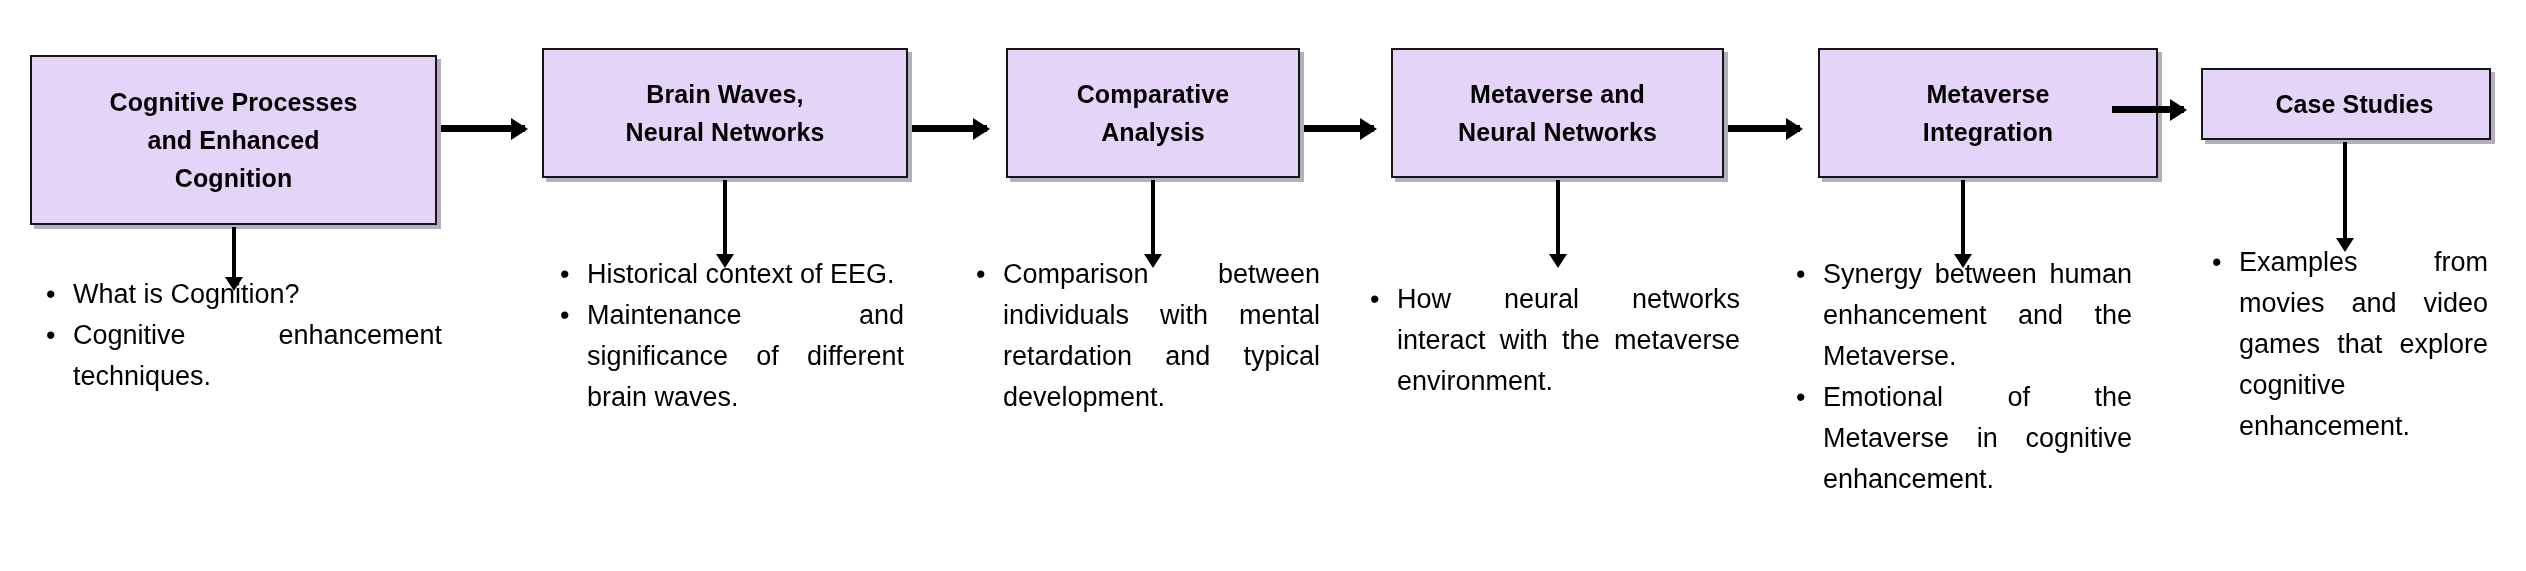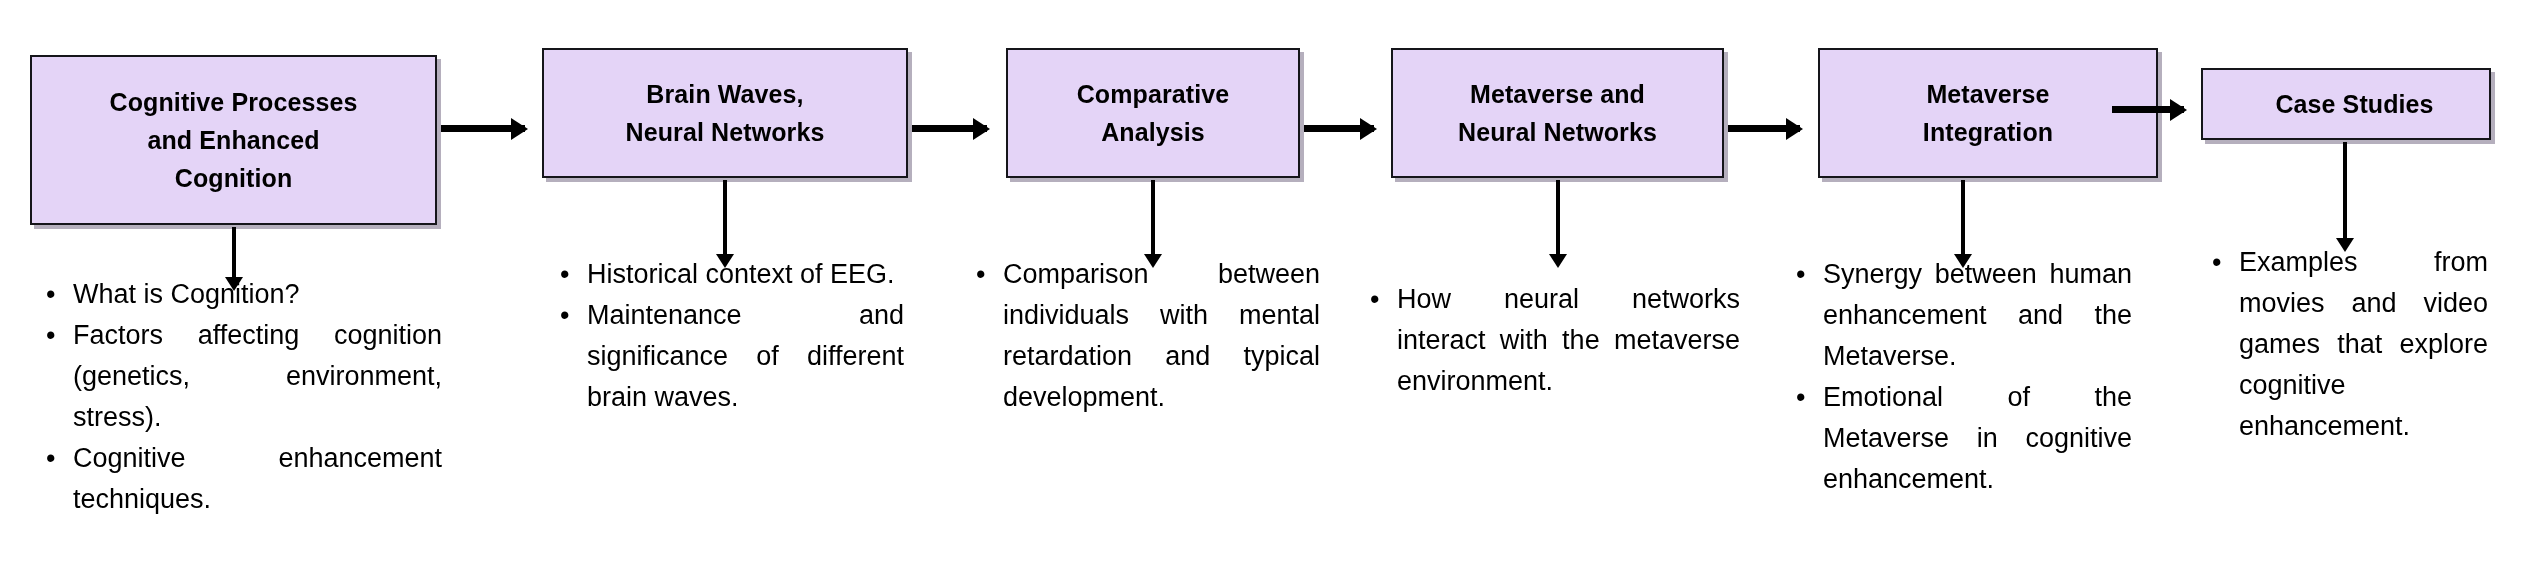--- a/index.html
+++ b/index.html
@@ -127,23 +127,20 @@
   <div class="v-arrow" style="left:1151px;top:180px;height:76px;"></div>
   <div class="v-arrow" style="left:1556px;top:180px;height:76px;"></div>
   <div class="v-arrow" style="left:1961px;top:180px;height:76px;"></div>
   <div class="v-arrow" style="left:2343px;top:142px;height:98px;"></div>
 
   <ul class="bullets" style="left:42px;top:274px;width:400px;">
     <li>
         <span class="btxt">What is Cognition?</span>
       </li>
     <li>
-        <span class="btxt">Factors affecting cognition (genetics, environment, stress).</span>
-      </li>
-    <li>
         <span class="btxt">Cognitive enhancement techniques.</span>
       </li>
   </ul>
 
   <ul class="bullets" style="left:556px;top:254px;width:348px;">
     <li>
         <span class="btxt">Historical context of EEG.</span>
       </li>
     <li>
         <span class="btxt">Maintenance and significance of different brain waves.</span>

